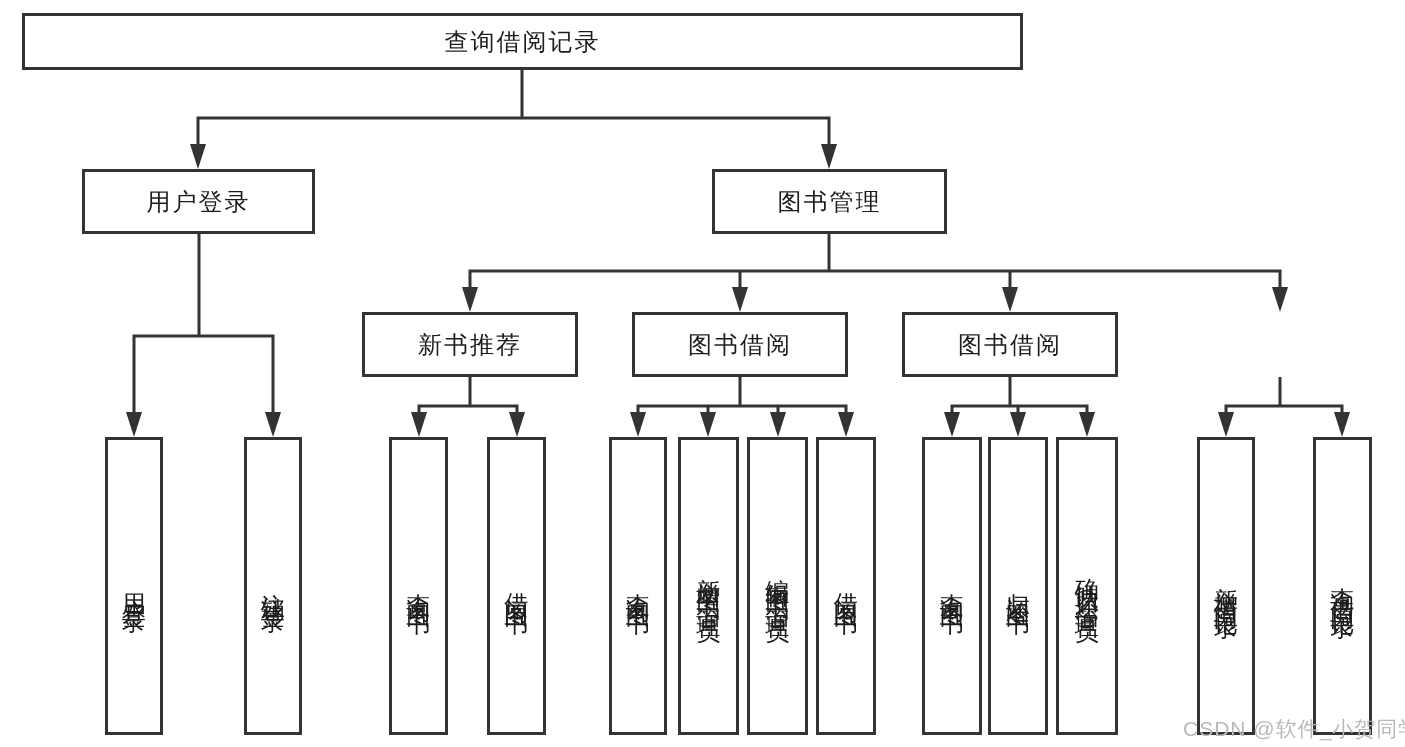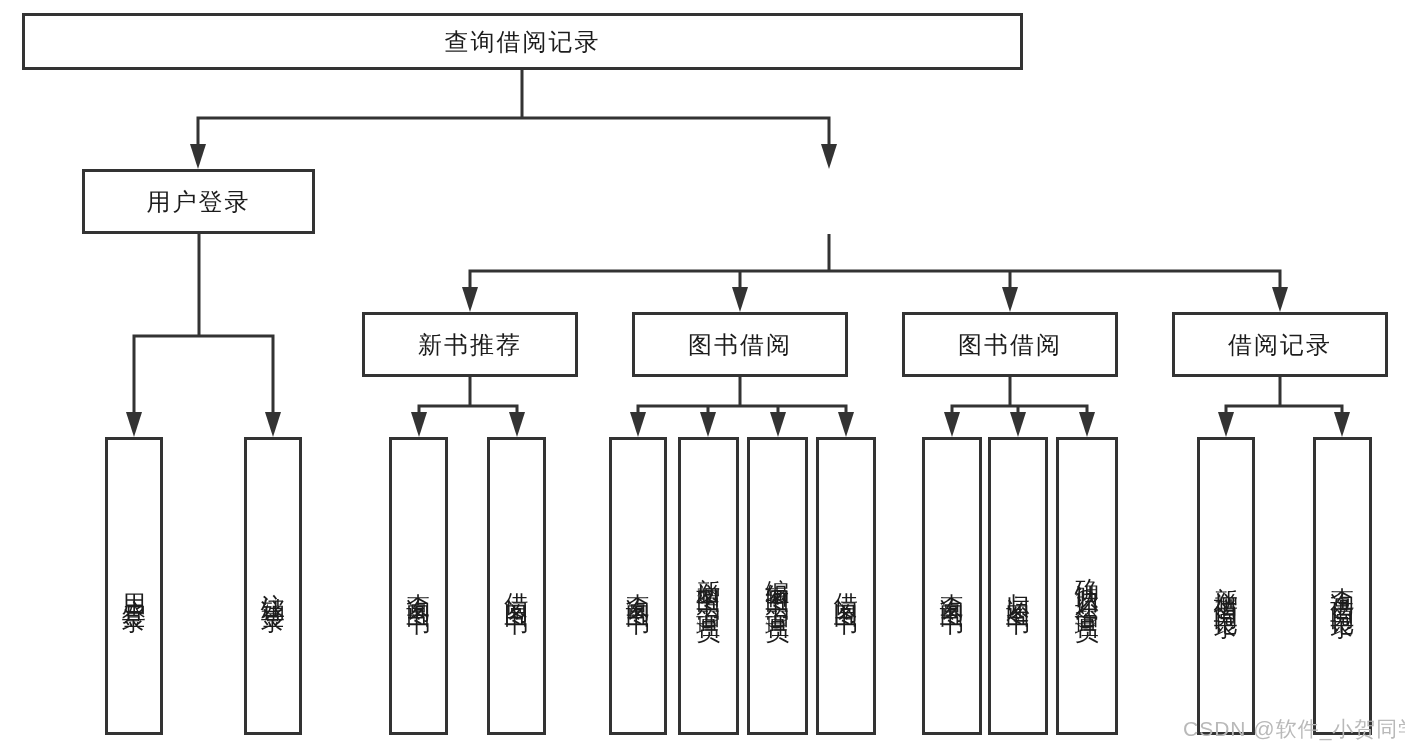--- a/index.html
+++ b/index.html
@@ -89,25 +89,25 @@
     <g>
       <path class="cline" d="M1280,377 V406 M1224.5,406 H1343.5 M1226,406 V414 M1342,406 V414"></path>
       <polygon class="ahead" points="1218,412 1234,412 1226,437"></polygon>
       <polygon class="ahead" points="1334,412 1350,412 1342,437"></polygon>
     </g>
   </svg>
 
   <div class="hbox" style="left:22px;top:13px;width:1001px;height:57px">查询借阅记录</div>
 
   <div class="hbox" style="left:82px;top:169px;width:233px;height:65px">用户登录</div>
+  <div class="hbox" style="left:712px;top:169px;width:235px;height:65px">图书管理</div>
 
   <div class="hbox" style="left:362px;top:312px;width:216px;height:65px">新书推荐</div>
   <div class="hbox" style="left:632px;top:312px;width:216px;height:65px">图书借阅</div>
   <div class="hbox" style="left:902px;top:312px;width:216px;height:65px">图书借阅</div>
-  <div class="hbox" style="left:1172px;top:312px;width:216px;height:65px">借阅记录</div>
 
   <div class="vbox" style="left:105px;width:58px">用户登录</div>
   <div class="vbox" style="left:244px;width:58px">注销登录</div>
 
   <div class="vbox" style="left:389px;width:59px">查询图书</div>
   <div class="vbox" style="left:487px;width:59px">借阅图书</div>
 
   <div class="vbox" style="left:609px;width:58px">查询图书</div>
   <div class="vbox" style="left:678px;width:61px">新增图书（管理员）</div>
   <div class="vbox" style="left:747px;width:61px">编辑图书（管理员）</div>

